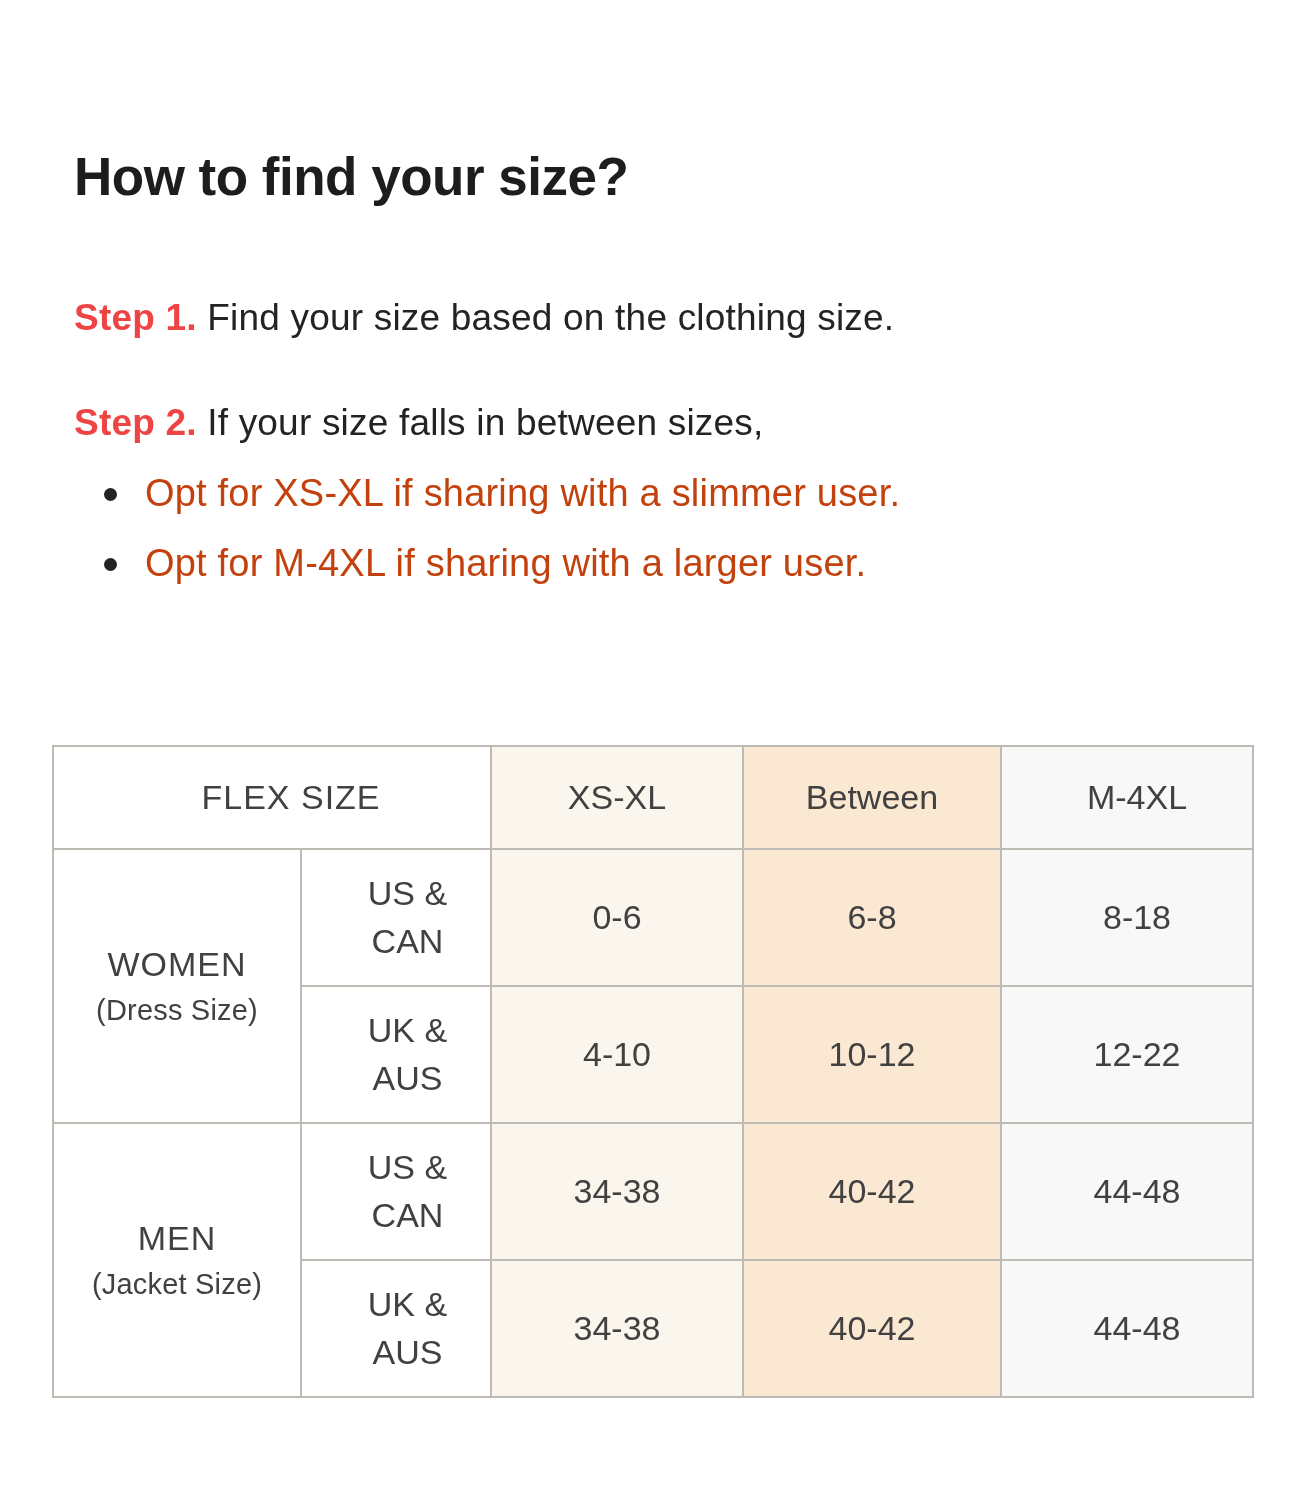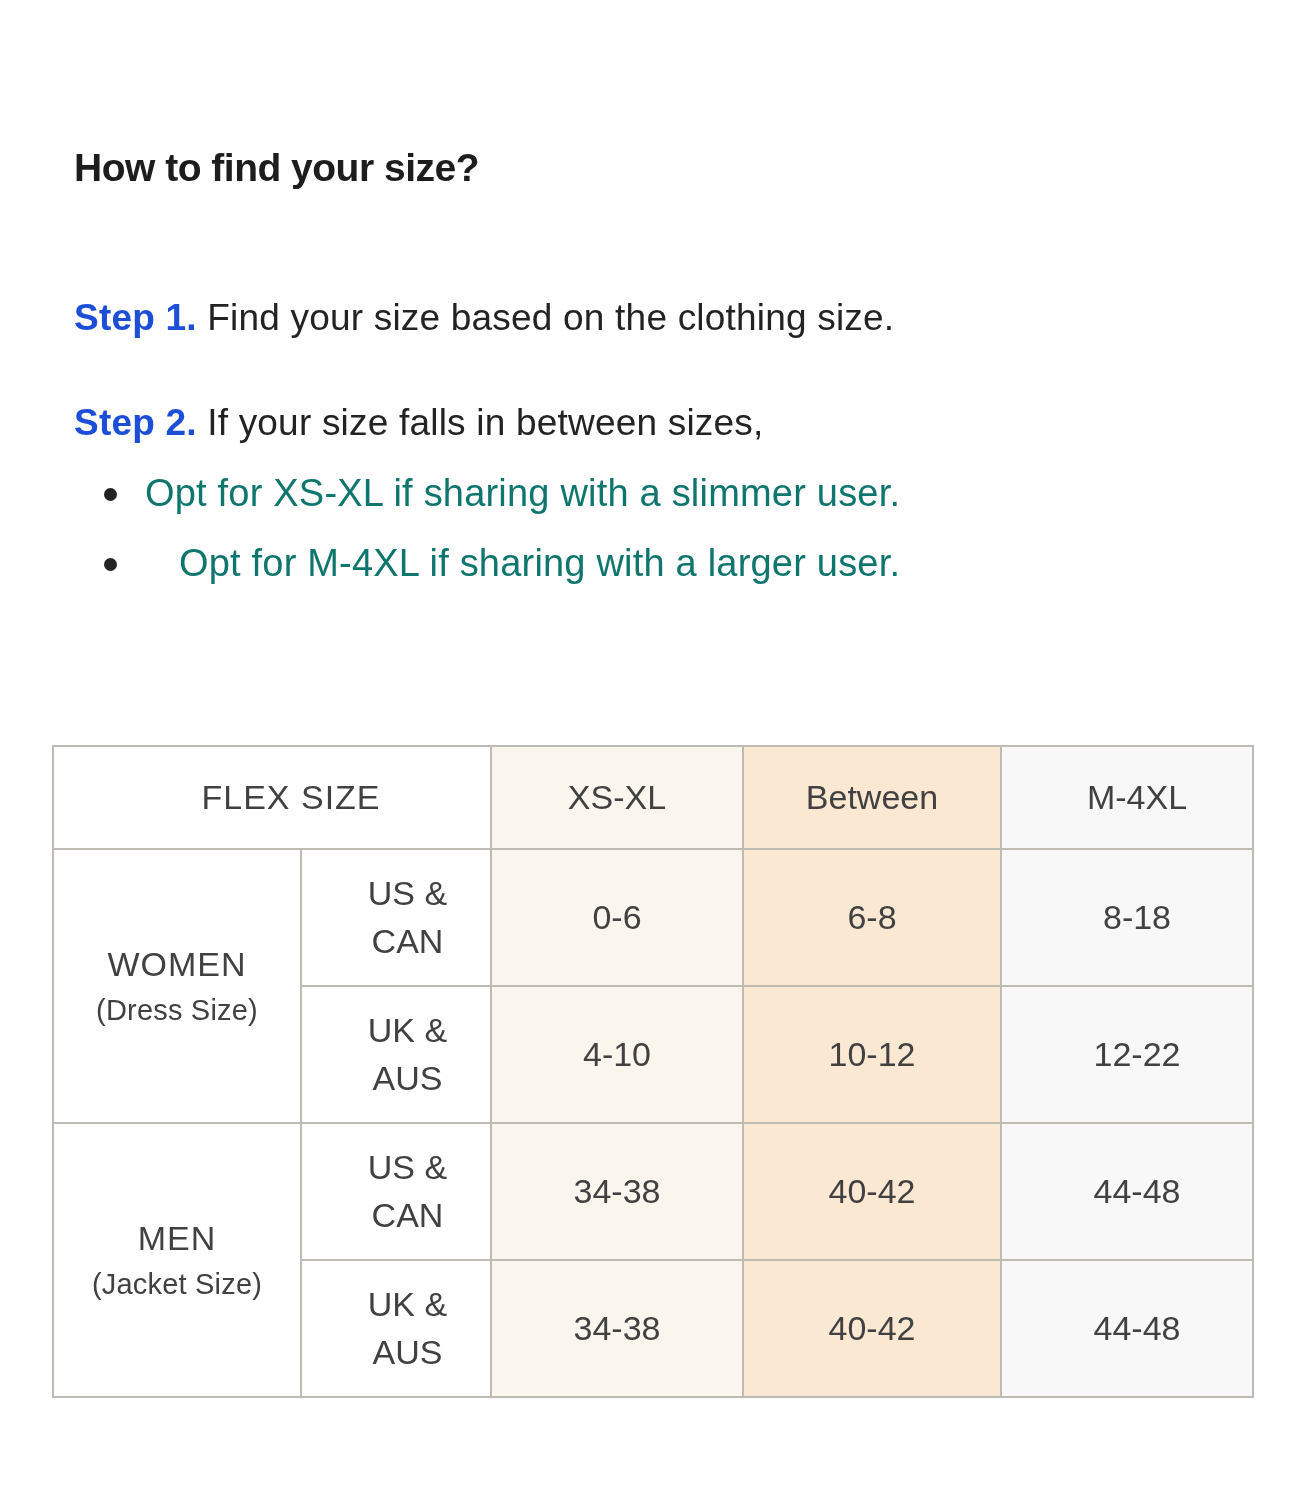--- a/index.html
+++ b/index.html
@@ -14,39 +14,39 @@
   html,body{background:#ffffff;}
   body{
     width:1301px;height:1500px;
     position:relative;
     font-family:"Liberation Sans","DejaVu Sans",sans-serif;
     color:var(--ink);
     overflow:hidden;
   }
   .page-title{
     position:absolute;left:74px;top:146px;
-    font-size:39px;font-weight:700;letter-spacing:-0.5px;
+    font-size:53px;font-weight:700;letter-spacing:-0.5px;
     color:var(--ink);
   }
   .step{
     position:absolute;left:74px;
     font-size:37px;font-weight:400;color:#232323;
     letter-spacing:0.2px;
   }
   .step-1{top:297px;}
   .step-2{top:402px;}
-  .step b{font-weight:700;color:#1d4ed8;}
+  .step b{font-weight:700;color:#ef4444;}
   .bullet-list{
     position:absolute;left:104px;top:458px;
     list-style:none;
   }
   .bullet-item{
     height:70px;
     display:flex;align-items:center;
-    font-size:38px;color:#0f766e;letter-spacing:0.2px;justify-content:space-between;
+    font-size:38px;color:#c2410c;letter-spacing:0.2px;
   }
   .bullet-dot{
     width:13px;height:13px;border-radius:50%;
     background:#232323;flex:0 0 13px;
     margin-right:28px;margin-top:2px;
   }
   table.size-table{
     position:absolute;left:52px;top:745px;
     width:1200px;
     border-collapse:collapse;table-layout:fixed;

